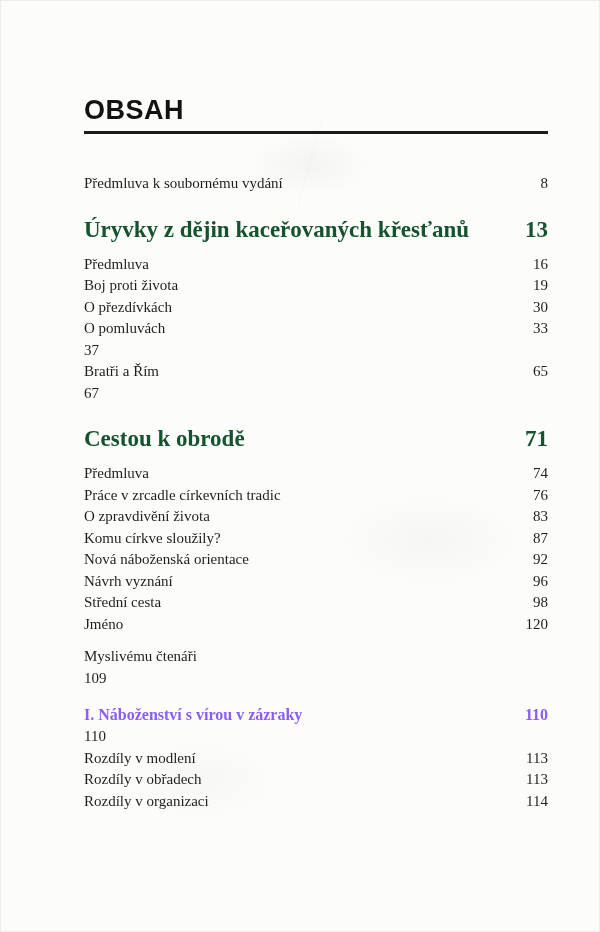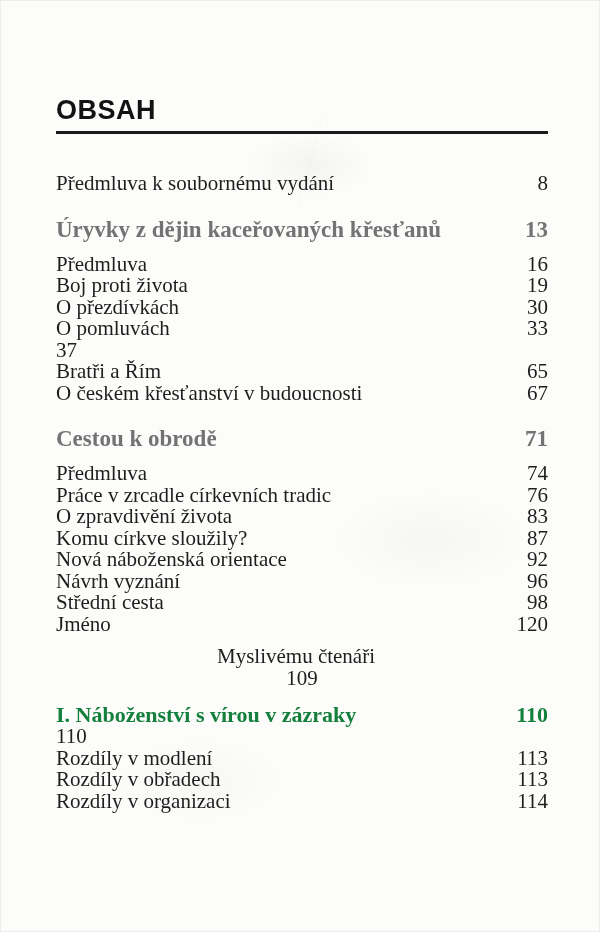--- a/index.html
+++ b/index.html
@@ -20,46 +20,46 @@
     position:absolute; inset:0;
     background:
       radial-gradient(ellipse 90px 45px at 310px 165px, rgba(90,90,90,0.05), transparent 70%),
       radial-gradient(ellipse 140px 70px at 430px 540px, rgba(90,90,90,0.04), transparent 70%),
       radial-gradient(ellipse 120px 60px at 200px 780px, rgba(90,90,90,0.03), transparent 70%),
       linear-gradient(105deg, transparent 46%, rgba(0,0,0,0.035) 46.3%, transparent 46.8%) no-repeat;
     background-size:100% 100%,100% 100%,100% 100%, 120px 90px;
     background-position:0 0,0 0,0 0, 255px 118px;
     pointer-events:none;
   }
-  .content { position:absolute; left:56px; right:52px; top:97px; }
+  .content { position:absolute; left:84px; right:52px; top:97px; }
 
   .title {
     font-family:"Liberation Sans","DejaVu Sans",sans-serif;
     font-size:27px; font-weight:700; letter-spacing:0.5px;
     line-height:27px; color:#121212; margin:0;
   }
   .rule { height:3px; background:#1b1b1b; margin-top:7px; }
 
   .toc { margin-top:39px; }
   .row { display:flex; justify-content:space-between; align-items:baseline; }
   .row .label { padding-right:12px; }
   .row .pagenum { white-space:nowrap; }
 
   .row.front-entry,
   .row.entry,
-  .row.entry-spaced { font-size:21px; line-height:21.5px;align-items:center; }
+  .row.entry-spaced { font-size:15px; line-height:21.5px; }
 
   .row.chapter {
     font-size:23px; font-weight:700; line-height:26px;
-    margin:22px 0 11px; color:#737373;font-family:Liberation Serif, serif;
+    margin:22px 0 11px; color:#14532d;font-family:Liberation Serif, serif;
   }
   .row.entry-spaced { margin:11px 0;flex-direction:column; }
   .row.subchapter {
-    font-size:22px; font-weight:700; line-height:22px;
-    margin-top:15px; color:#15803d;
+    font-size:16px; font-weight:700; line-height:22px;
+    margin-top:15px; color:#8b5cf6;
   }
 </style>
 </head>
 <body>
 
 <div class="page">
   <div class="content">
     <h1 class="title">OBSAH</h1>
     <div class="rule"></div>
     <div class="toc">
@@ -88,21 +88,20 @@
           <span class="pagenum">33</span>
         </div>
         <div class="row entry">
           <span class="pagenum">37</span>
         </div>
         <div class="row entry">
           <span class="label">Bratři a Řím</span>
           <span class="pagenum">65</span>
         </div>
         <div class="row entry">
-          <span class="label">O českém křesťanství v budoucnosti</span>
           <span class="pagenum">67</span>
         </div>
         <div class="row chapter">
           <span class="label">Cestou k obrodě</span>
           <span class="pagenum">71</span>
         </div>
         <div class="row entry">
           <span class="label">Předmluva</span>
           <span class="pagenum">74</span>
         </div>

